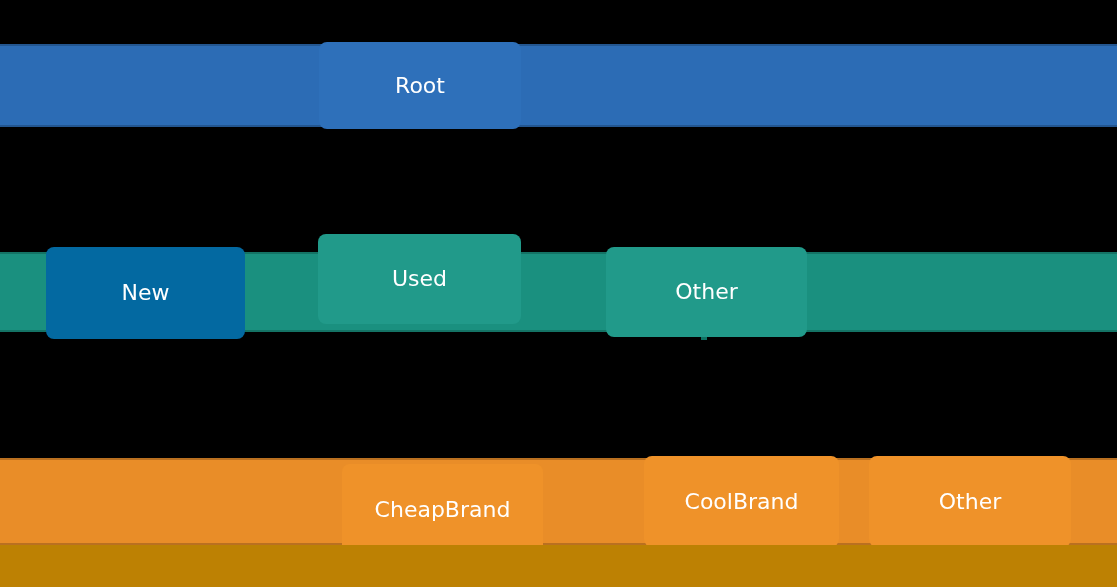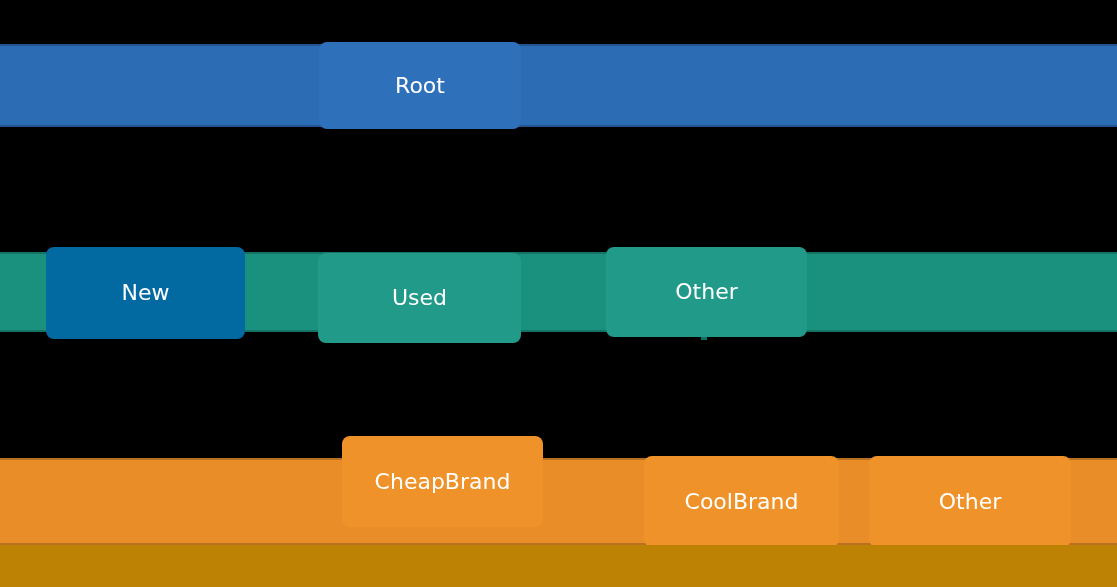--- a/index.html
+++ b/index.html
@@ -46,28 +46,28 @@
 
 <div class="stage">
     <div class="level-bar" style="left: 0px; top: 44px; width: 1117px; height: 83px; background: rgb(44, 108, 181);"></div>
     <div class="node" style="left: 319px; top: 42px; width: 202px; height: 87px; background: rgb(46, 112, 186); text-align: center;">
       <span class="node-label">Root</span>
     </div>
     <div class="level-bar" style="left: 0px; top: 252px; width: 1117px; height: 80px; background: rgb(26, 144, 127);"></div>
     <div class="node" style="left: 46px; top: 247px; width: 199px; height: 92px; background: #0369a1;">
       <span class="node-label">New</span>
     </div>
-    <div class="node" style="left: 318px; top: 253px; width: 203px; height: 90px; background: rgb(33, 154, 138);">
+    <div class="node" style="left: 318px; top: 234px; width: 203px; height: 90px; background: rgb(33, 154, 138);">
       <span class="node-label">Used</span>
     </div>
     <div class="node" style="left: 606px; top: 247px; width: 201px; height: 90px; background: rgb(33, 154, 138);">
       <span class="node-label">Other</span>
     </div>
     <div class="level-bar" style="left: 0px; top: 458px; width: 1117px; height: 87px; background: rgb(233, 141, 40);"></div>
-    <div class="node" style="left: 342px; top: 436px; width: 201px; height: 91px; background: rgb(239, 146, 41);">
+    <div class="node" style="left: 342px; top: 464px; width: 201px; height: 91px; background: rgb(239, 146, 41);">
       <span class="node-label">CheapBrand</span>
     </div>
     <div class="node" style="left: 644px; top: 456px; width: 195px; height: 91px; background: rgb(239, 146, 41);">
       <span class="node-label">CoolBrand</span>
     </div>
     <div class="node" style="left: 869px; top: 456px; width: 202px; height: 91px; background: rgb(239, 146, 41);">
       <span class="node-label">Other</span>
     </div>
     <div class="strip" style="left: 0px; top: 545px; width: 1117px; height: 42px; background: rgb(189, 129, 3);"></div>
     <div class="stub" style="left: 701px; top: 337px; width: 6px; height: 3px; background: rgb(14, 114, 99);"></div>

